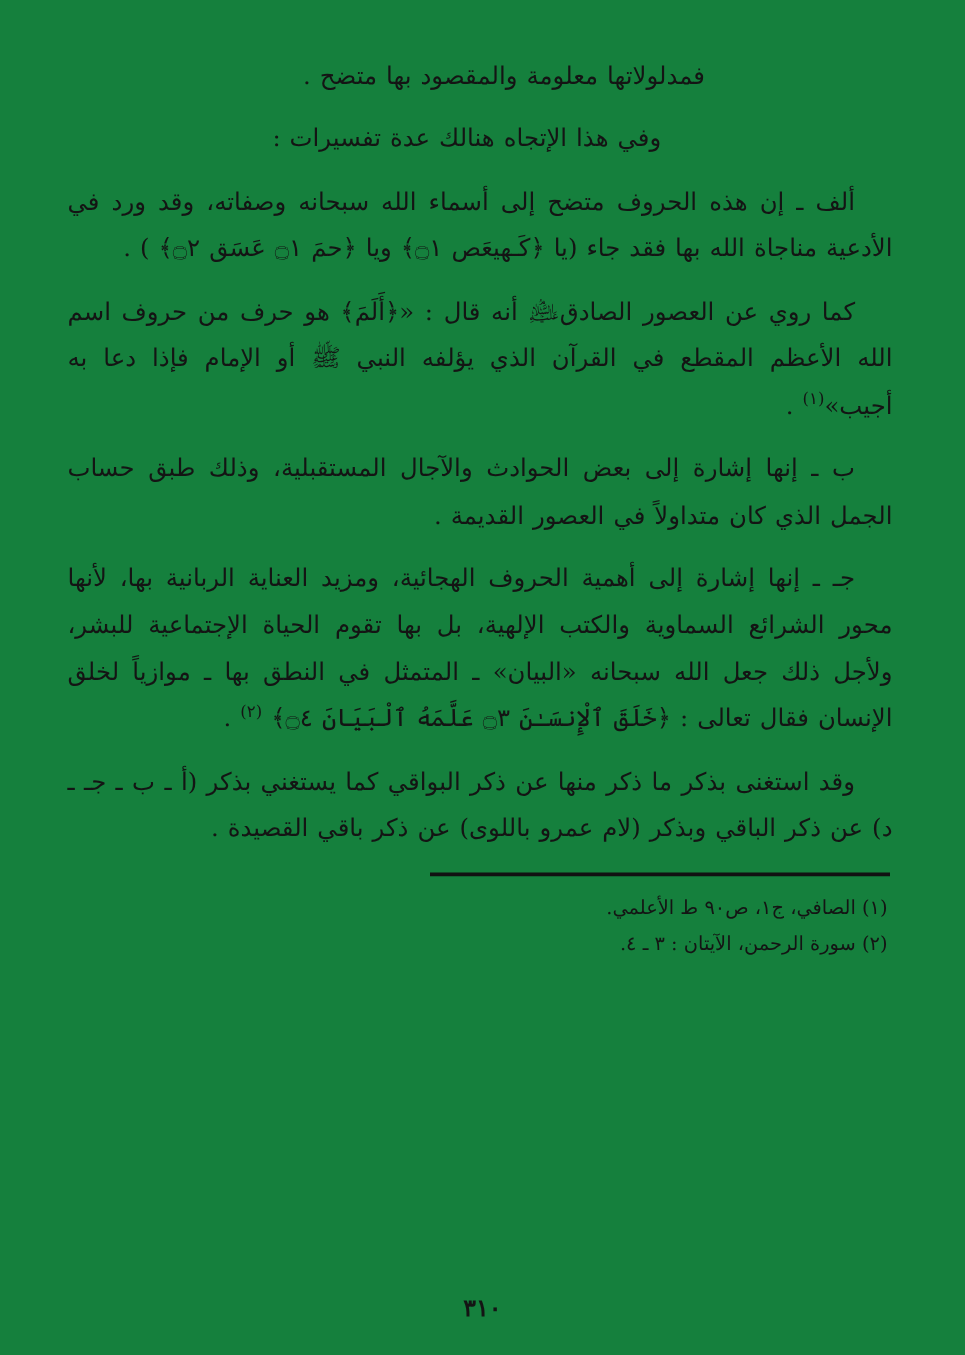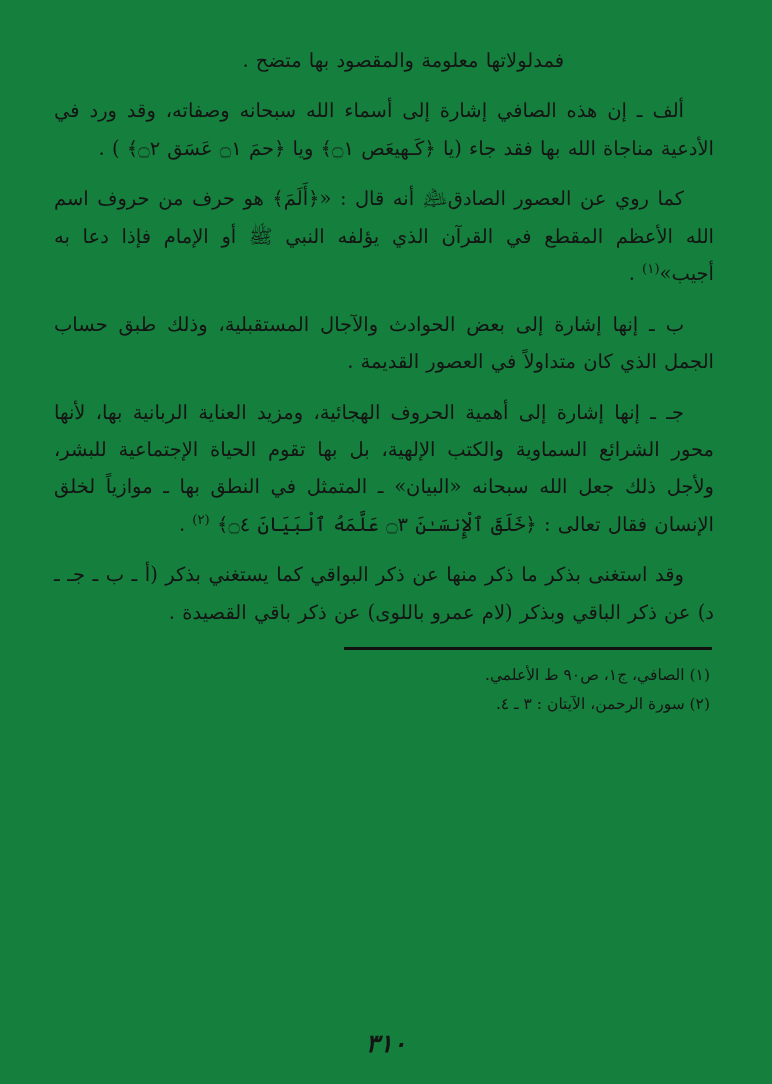--- a/index.html
+++ b/index.html
@@ -56,34 +56,34 @@
     text-align: right;
     padding-right: 4px;
   }
   .footnote { margin-bottom: 2px; }
   .page-number {
     position: absolute;
     bottom: 26px;
     left: 0;
     right: 0;
     text-align: center;
-    font-size: 25px;
+    font-size: 19px;
     font-weight: bold;
     letter-spacing: 2px;
-    font-style: italic;
   }
 </style>
 </head>
 <body>
 
 <div class="page">
 
   <div class="text-block" id="paragraphs-container">
       <div class="para indent-xl"><span>فمدلولاتها معلومة والمقصود بها متضح .</span></div>
-      <div class="para indent-md"><span class="bold">ألف</span><span> ـ إن هذه الصافي إشارة إلى أسماء الله سبحانه وصفاته، وقد ورد في الأدعية مناجاة الله بها فقد جاء (يا </span><span class="quran">﴿كَـهيعَص ۝١﴾</span><span> ويا </span><span class="quran">﴿حمَ ۝١ عَسَق ۝٢﴾</span><span> ) .</span></div>
+      <div class="para indent-xxl"><span>وفي هذا الإتجاه هنالك عدة تفسيرات :</span></div>
+      <div class="para indent-md"><span class="bold">ألف</span><span> ـ إن هذه الحروف متضح إلى أسماء الله سبحانه وصفاته، وقد ورد في الأدعية مناجاة الله بها فقد جاء (يا </span><span class="quran">﴿كَـهيعَص ۝١﴾</span><span> ويا </span><span class="quran">﴿حمَ ۝١ عَسَق ۝٢﴾</span><span> ) .</span></div>
       <div class="para indent-md"><span>كما روي عن العصور الصادق</span><span class="quran">﵇</span><span> أنه قال : «</span><span class="quran">﴿أَلَمَ﴾</span><span> هو حرف من حروف اسم الله الأعظم المقطع في القرآن الذي يؤلفه النبي </span><span class="quran">ﷺ</span><span> أو الإمام فإذا دعا به أجيب»</span><span class="sup">(١)</span><span> .</span></div>
       <div class="para indent-md"><span>ب ـ إنها إشارة إلى بعض الحوادث والآجال المستقبلية، وذلك طبق حساب الجمل الذي كان متداولاً في العصور القديمة .</span></div>
       <div class="para indent-md"><span>جـ ـ إنها إشارة إلى أهمية الحروف الهجائية، ومزيد العناية الربانية بها، لأنها محور الشرائع السماوية والكتب الإلهية، بل بها تقوم الحياة الإجتماعية للبشر، ولأجل ذلك جعل الله سبحانه «البيان» ـ المتمثل في النطق بها ـ موازياً لخلق الإنسان فقال تعالى : </span><span class="quran">﴿خَلَقَ ٱلْإِنسَـٰنَ ۝٣ عَلَّمَهُ ٱلْبَيَانَ ۝٤﴾</span><span> </span><span class="sup">(٢)</span><span> .</span></div>
       <div class="para indent-md"><span>وقد استغنى بذكر ما ذكر منها عن ذكر البواقي كما يستغني بذكر (أ ـ ب ـ جـ ـ د) عن ذكر الباقي وبذكر (لام عمرو باللوى) عن ذكر باقي القصيدة .</span></div>
     </div>
 
   <div class="footnote-sep"></div>
 
   <div class="footnotes" id="footnotes-container">
       <div class="footnote">(١) الصافي، ج١، ص٩٠ ط الأعلمي.</div>

